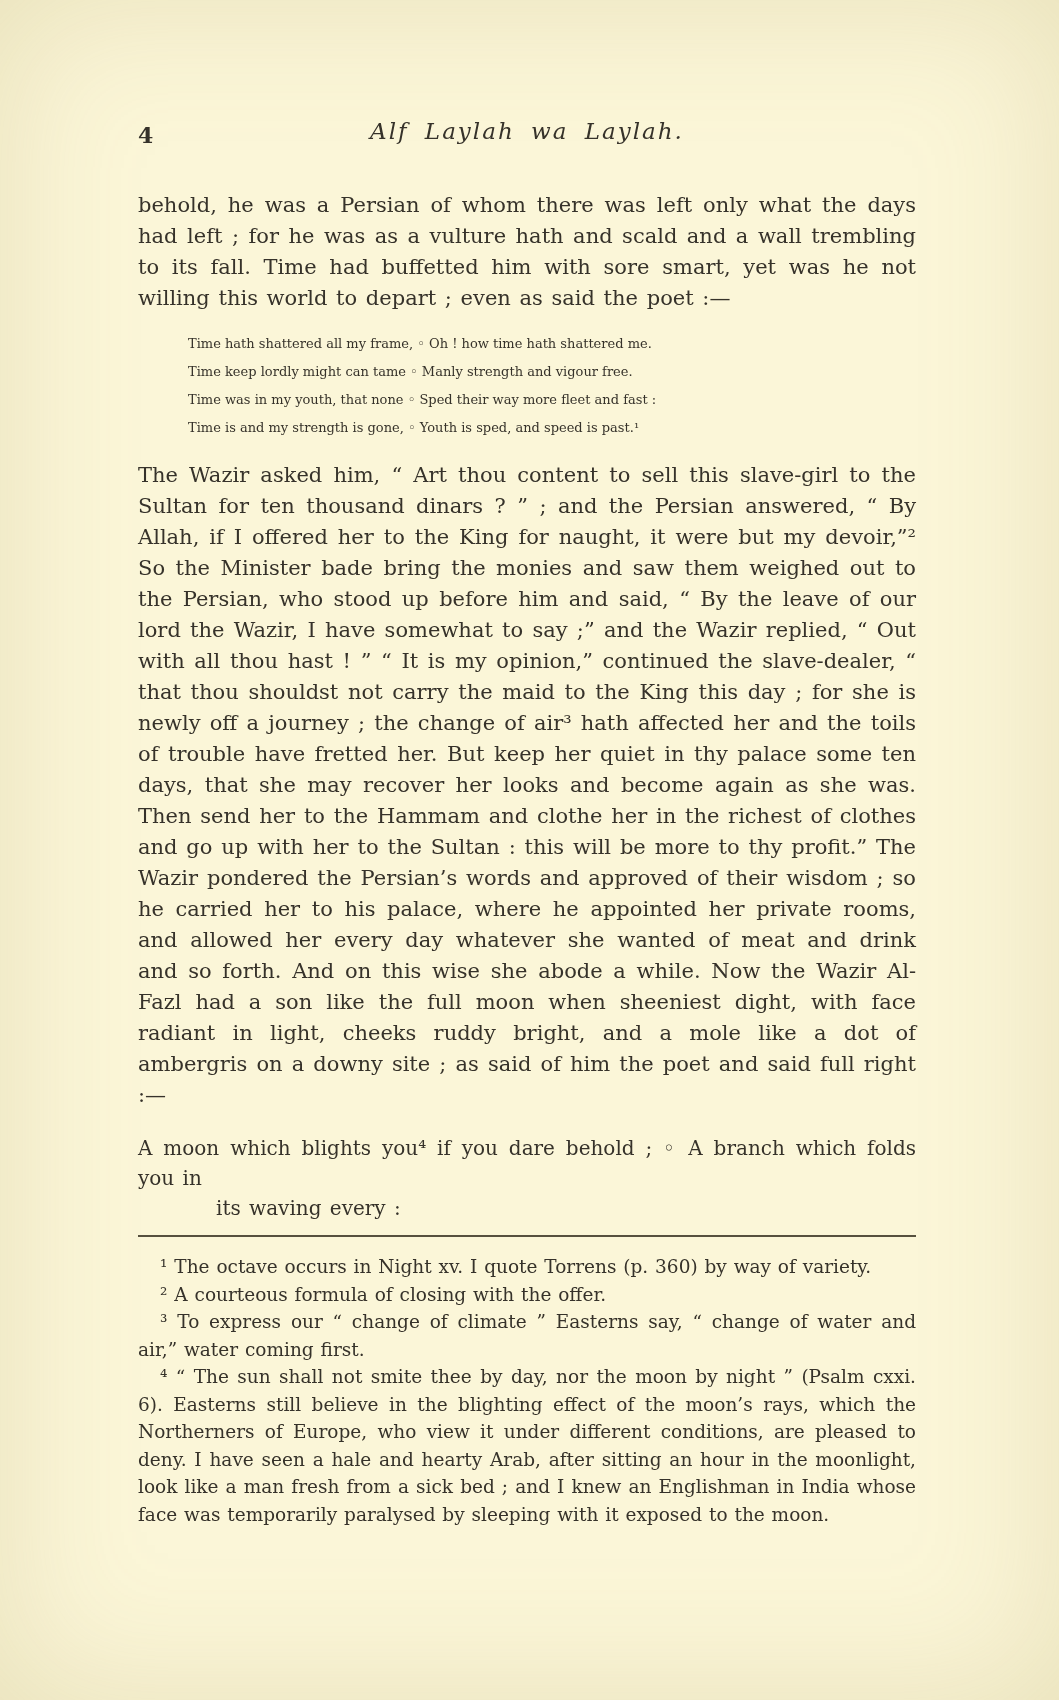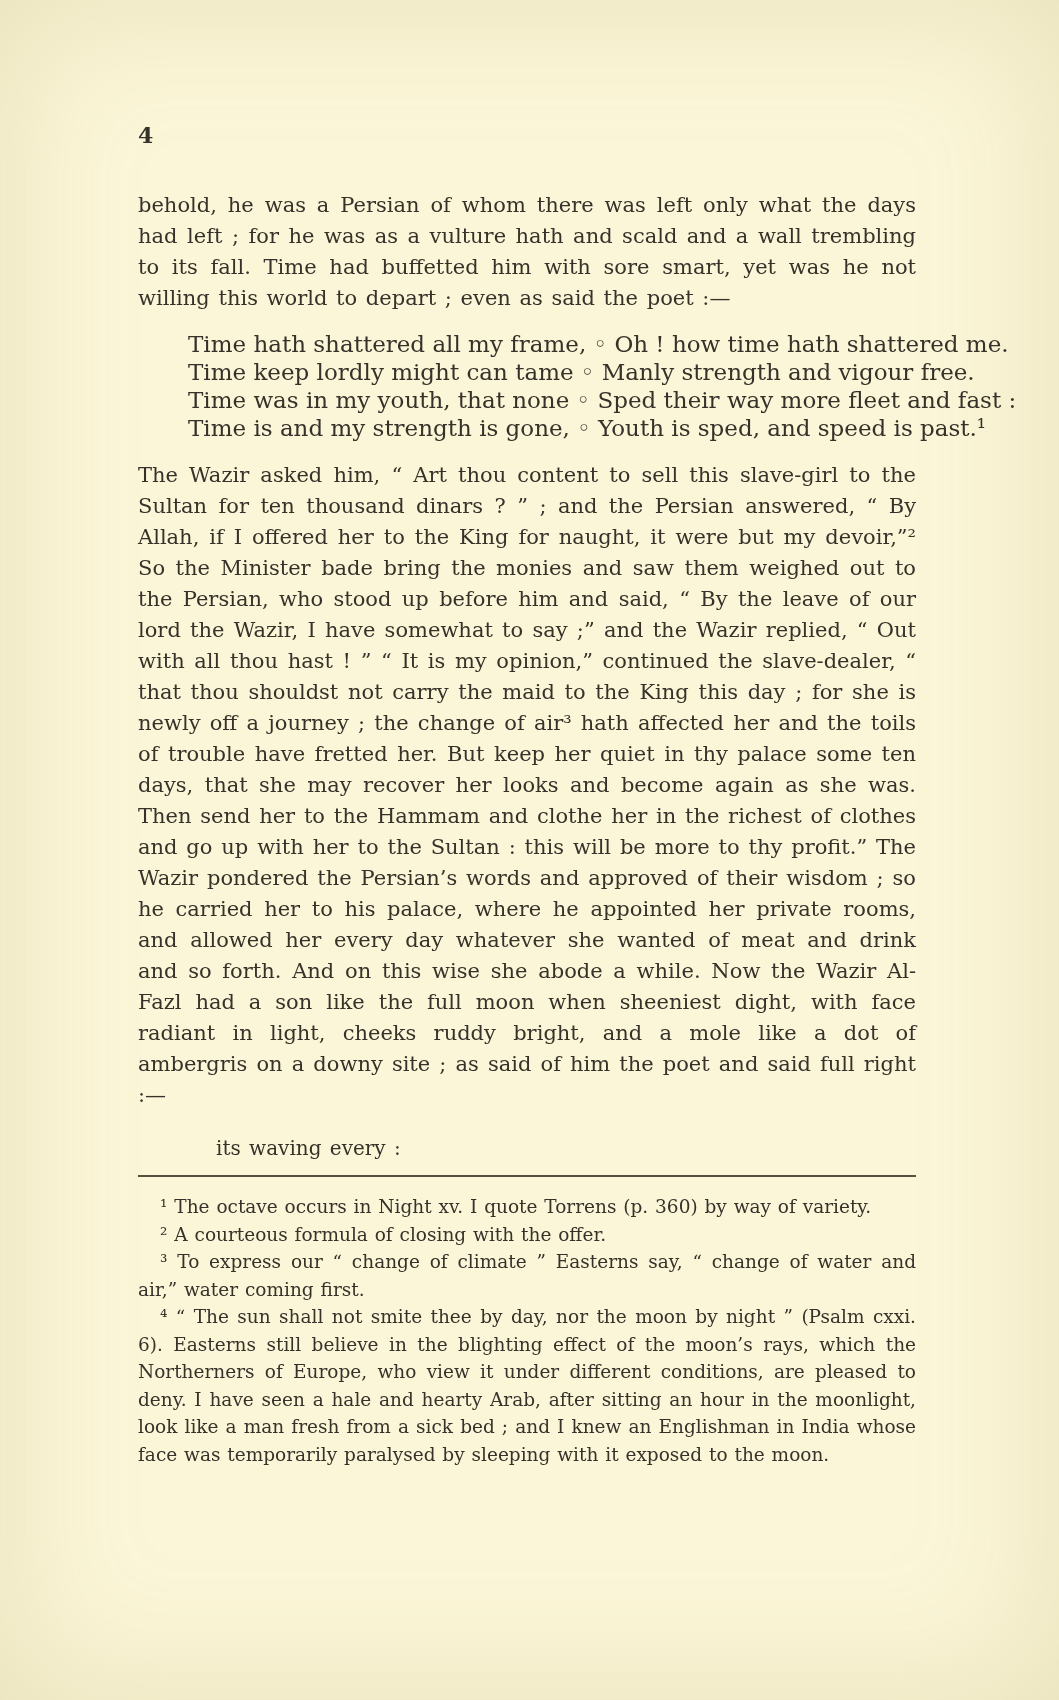--- a/index.html
+++ b/index.html
@@ -52,21 +52,21 @@
     font-size: 21px;
     line-height: 31px;
     text-align: justify;
     margin: 0;
     word-spacing: 2px;
   }
   .para1 { margin-bottom: 16px; }
   .para2 { margin-bottom: 22px; }
   .verse {
     margin: 0 0 18px 50px;
-    font-size: 23px;
+    font-size: 13px;
     line-height: 28px;
   }
   .verse-line { white-space: nowrap; }
   .verse-final {
     font-size: 20px;
     line-height: 30px;
     margin-bottom: 12px;
   }
   .verse-final .indent2 { padding-left: 78px; }
   .footrule {
@@ -87,34 +87,36 @@
   }
 </style>
 </head>
 <body>
 
 <div class="page">
   <div class="content">
 
     <div class="header">
       <span class="pagenum">4</span>
+      <span class="runhead">Alf Laylah wa Laylah.</span>
     </div>
 
     <p class="bodytext para1">behold, he was a Persian of whom there was left only what the days had left ; for he was as a vulture hath and scald and a wall trembling to its fall.  Time had buffetted him with sore smart, yet was he not willing this world to depart ;  even as said the poet :—</p>
 
     <div class="verse">
       <div class="verse-line">Time hath shattered all my frame, ◦ Oh ! how time hath shattered me.</div>
       <div class="verse-line">Time keep lordly might can tame ◦ Manly strength and vigour free.</div>
       <div class="verse-line">Time was in my youth, that none ◦ Sped their way more fleet and fast :</div>
       <div class="verse-line">Time is and my strength is gone, ◦ Youth is sped, and speed is past.¹</div>
     </div>
 
     <p class="bodytext para2">The Wazir asked him, “ Art thou content to sell this slave-girl to the Sultan for ten thousand dinars ? ” ; and the Persian answered, “ By Allah, if I offered her to the King for naught, it were but my devoir,”²  So the Minister bade bring the monies and saw them weighed out to the Persian, who stood up before him and said, “ By the leave of our lord the Wazir, I have somewhat to say ;” and the Wazir replied, “ Out with all thou hast ! ”  “ It is my opinion,” continued the slave-dealer, “ that thou shouldst not carry the maid to the King this day ; for she is newly off a journey ; the change of air³ hath affected her and the toils of trouble have fretted her.  But keep her quiet in thy palace some ten days, that she may recover her looks and become again as she was.  Then send her to the Hammam and clothe her in the richest of clothes and go up with her to the Sultan : this will be more to thy profit.”  The Wazir pondered the Persian’s words and approved of their wisdom ; so he carried her to his palace, where he appointed her private rooms, and allowed her every day whatever she wanted of meat and drink and so forth.  And on this wise she abode a while.  Now the Wazir Al-Fazl had a son like the full moon when sheeniest dight, with face radiant in light, cheeks ruddy bright, and a mole like a dot of ambergris on a downy site ; as said of him the poet and said full right :—</p>
 
     <div class="bodytext verse-final">
+      <div>A moon which blights you⁴ if you dare behold ; ◦ A branch which folds you in</div>
       <div class="indent2">its waving every :</div>
     </div>
 
     <hr class="footrule">
 
     <div class="footnotes">
       <p class="fn">¹ The octave occurs in Night xv.  I quote Torrens (p. 360) by way of variety.</p>
       <p class="fn">² A courteous formula of closing with the offer.</p>
       <p class="fn">³ To express our “ change of climate ” Easterns say, “ change of water and air,” water coming first.</p>
       <p class="fn">⁴ “ The sun shall not smite thee by day, nor the moon by night ” (Psalm cxxi. 6).  Easterns still believe in the blighting effect of the moon’s rays, which the Northerners of Europe, who view it under different conditions, are pleased to deny.  I have seen a hale and hearty Arab, after sitting an hour in the moonlight, look like a man fresh from a sick bed ; and I knew an Englishman in India whose face was temporarily paralysed by sleeping with it exposed to the moon.</p>

